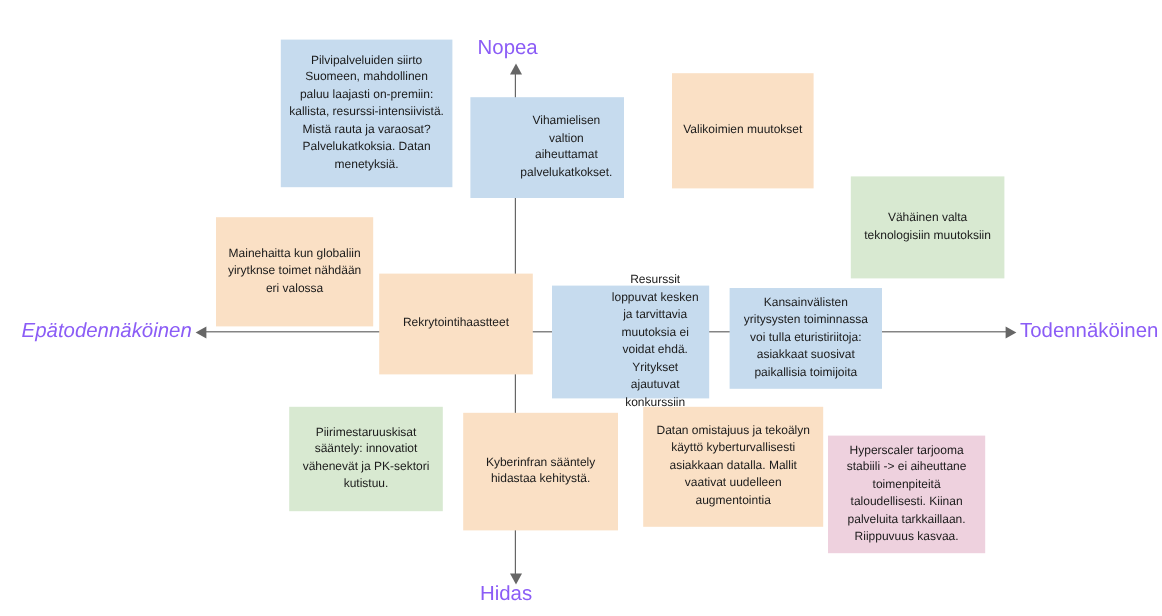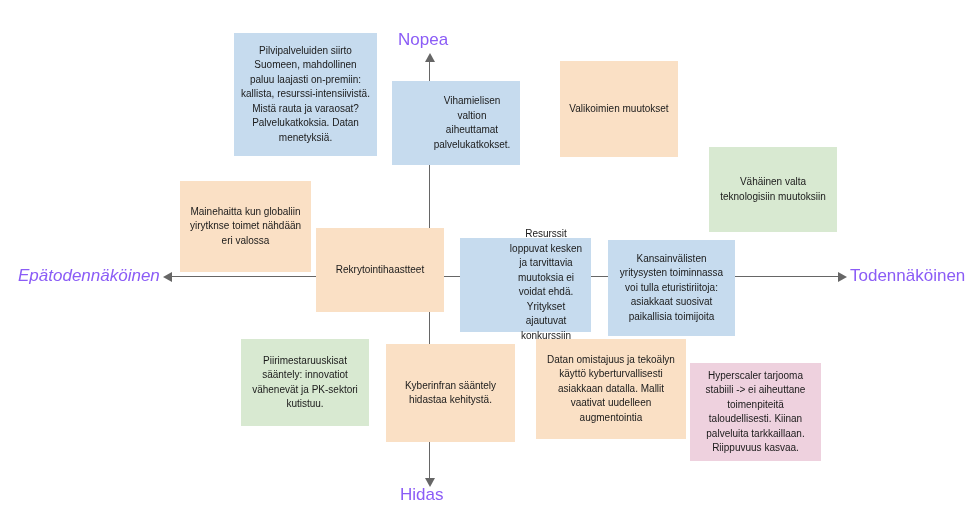--- a/index.html
+++ b/index.html
@@ -105,20 +105,20 @@
   <div class="axis-label" style="left:850px; top:266px;">Todennäköinen</div>
 
   <div id="notes-layer">
       <div class="note note-blue" style="left: 234px; top: 33px; width: 143px; height: 123px;">Pilvipalveluiden siirto Suomeen, mahdollinen paluu laajasti on-premiin: kallista, resurssi-intensiivistä. Mistä rauta ja varaosat? Palvelukatkoksia. Datan menetyksiä.</div>
       <div class="note note-orange" style="left: 180px; top: 145px; width: 131px; height: 91px; margin-top: 36px;">Mainehaitta kun globaliin yirytknse toimet nähdään eri valossa</div>
       <div class="note note-blue" style="left: 392px; top: 81px; width: 128px; height: 84px; padding-left: 39px;">Vihamielisen valtion aiheuttamat palvelukatkokset.</div>
       <div class="note note-orange" style="left: 560px; top: 61px; width: 118px; height: 96px; text-align: center;">Valikoimien muutokset</div>
       <div class="note note-green" style="left: 674px; top: 147px; width: 128px; height: 85px; margin-left: 35px;">Vähäinen valta teknologisiin muutoksiin</div>
       <div class="note note-orange" style="left: 316px; top: 228px; width: 128px; height: 84px;">Rekrytointihaastteet</div>
       <div class="note note-blue" style="left: 460px; top: 238px; width: 131px; height: 94px; padding-left: 48px;">Resurssit loppuvat kesken ja tarvittavia muutoksia ei voidat ehdä. Yritykset ajautuvat konkurssiin</div>
-      <div class="note note-blue" style="left: 608px; top: 240px; width: 127px; height: 96px;">Kansainvälisten yritysysten toiminnassa voi tulla eturistiriitoja: asiakkaat suosivat paikallisia toimijoita</div>
+      <div class="note note-blue" style="left: 608px; top: 240px; width: 127px; height: 84px;">Kansainvälisten yritysysten toiminnassa voi tulla eturistiriitoja: asiakkaat suosivat paikallisia toimijoita</div>
       <div class="note note-green" style="left: 241px; top: 339px; width: 128px; height: 87px;">Piirimestaruuskisat sääntely: innovatiot vähenevät ja PK-sektori kutistuu.</div>
       <div class="note note-orange" style="left: 386px; top: 344px; width: 129px; height: 98px;">Kyberinfran sääntely hidastaa kehitystä.</div>
       <div class="note note-orange" style="left: 536px; top: 339px; width: 150px; height: 100px;">Datan omistajuus ja tekoälyn käyttö kyberturvallisesti asiakkaan datalla. Mallit vaativat uudelleen augmentointia</div>
       <div class="note note-pink" style="left: 690px; top: 363px; width: 131px; height: 98px;">Hyperscaler tarjooma stabiili -&gt; ei aiheuttane toimenpiteitä taloudellisesti. Kiinan palveluita tarkkaillaan. Riippuvuus kasvaa.</div>
     </div>
 
 </div>
 
 </body></html>

